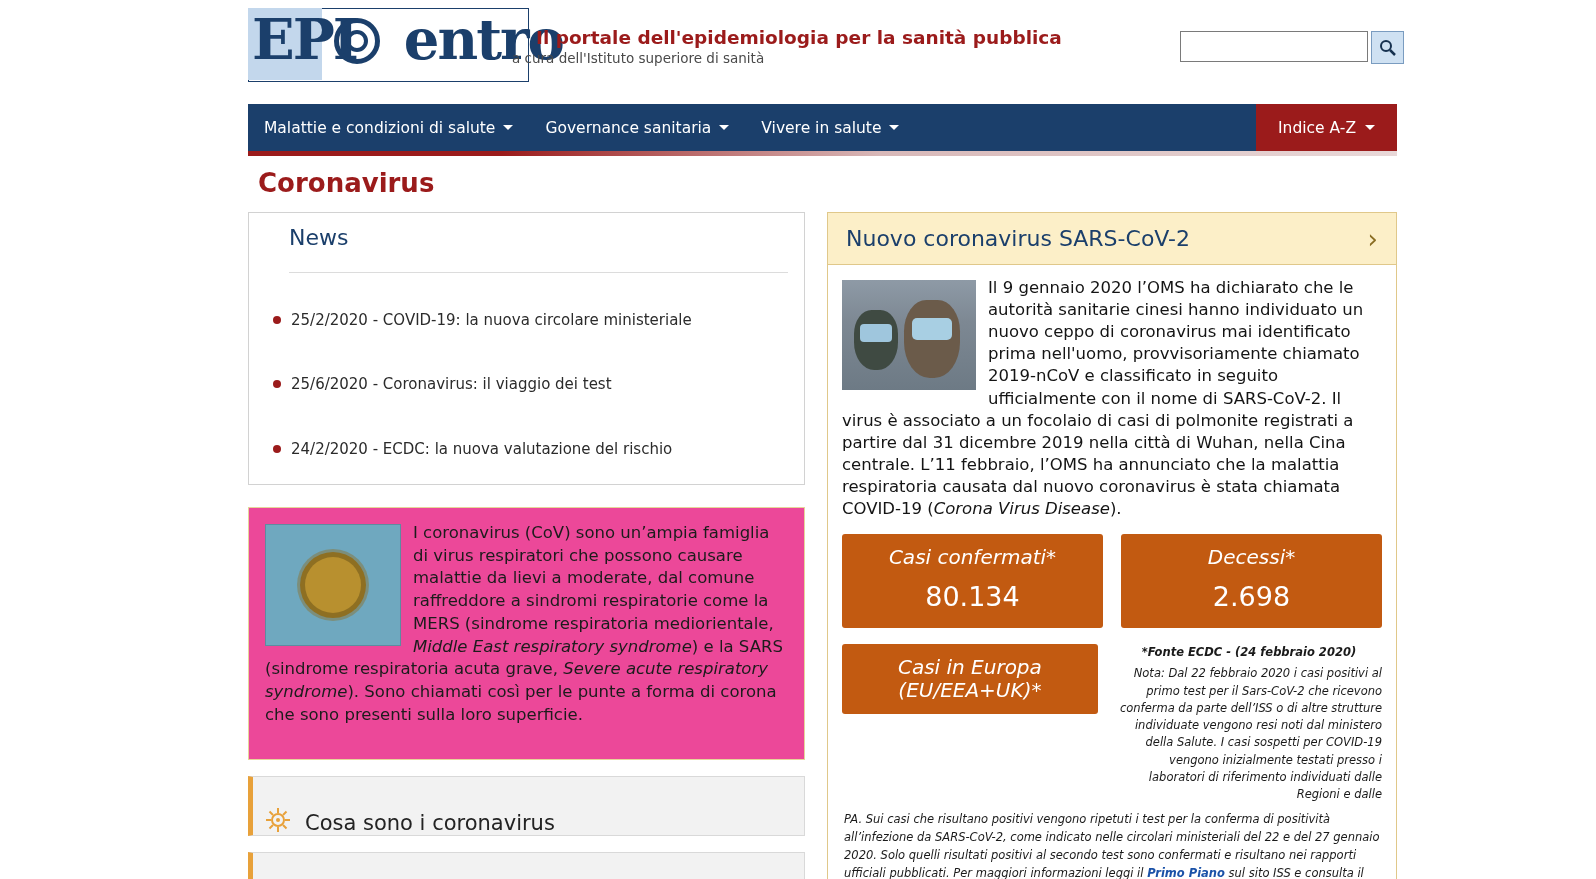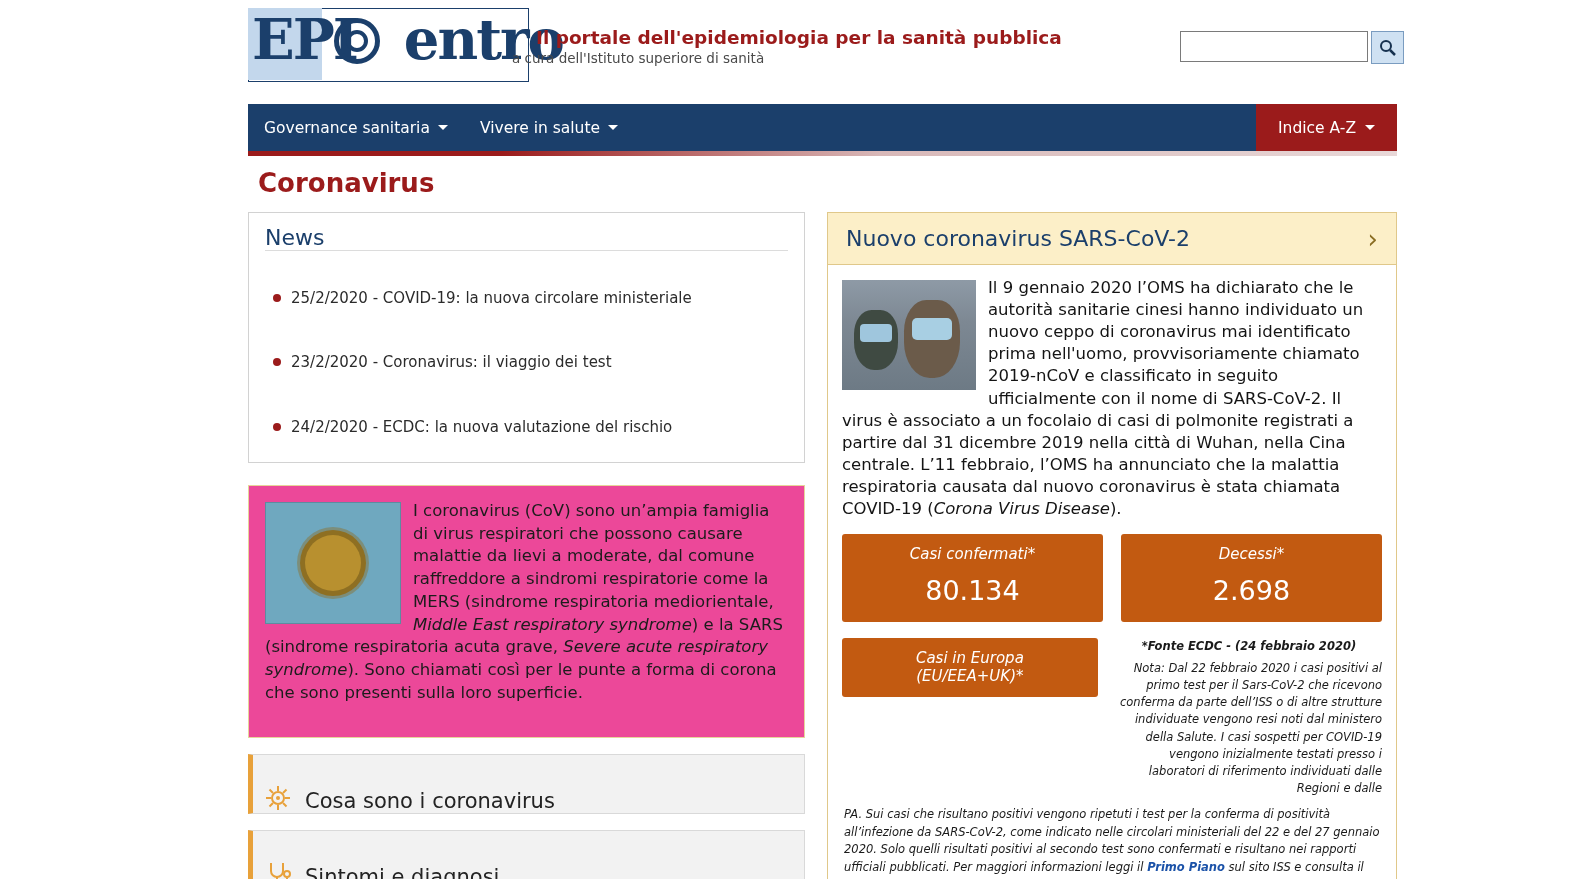--- a/index.html
+++ b/index.html
@@ -165,23 +165,24 @@
 
   
   .news-card {
     border: 1px solid #d2d2d2;
     background: #fff;
     padding: 12px 16px 18px 16px;
   }
   .news-title {
     font-size: 22px;
     color: #1b3f6b;
-    padding-bottom: 0;
+    padding-bottom: 22px;
     border-bottom: 1px solid #dcdcdc;
     margin-bottom: 8px;
+    margin-left: 24px;
   }
   .news-list { list-style: none; margin: 0; padding: 0; }
   .news-list li {
     position: relative;
     padding: 7px 0 7px 26px;
     font-size: 15px;
     color: #2b2b2b;
     line-height: 1.35;
     margin-top: 30px;
   }
@@ -299,21 +300,21 @@
   .stat-box {
     background: #c25a11;
     color: #ffffff;
     border-radius: 3px;
     padding: 12px 8px 16px 8px;
     text-align: center;
   }
   .stat-box.w1 { width: 270px; }
   .stat-box.w2 { width: 270px; }
   .stat-label {
-    font-size: 15px;
+    font-size: 20px;
     font-style: italic;
     line-height: 1.15;
   }
   .stat-value {
     font-size: 27px;
     margin-top: 12px;
   }
   .lower { display: flex; gap: 18px; margin-top: 16px; align-items: flex-start; }
   .stat-box.eu { width: 270px; padding-bottom: 12px; }
   .stat-box.eu .stat-value { margin-top: 6px; }
@@ -369,20 +370,24 @@
             <line x1="11" y1="11" x2="16" y2="16" stroke="#16314f" stroke-width="2.5"></line>
           </svg>
         </span>
       </div>
     </div>
   </div>
 
   <div class="nav">
     <div class="nav-items">
       <div class="nav-item">
+        <span>Malattie e condizioni di salute</span>
+        <span class="caret"></span>
+      </div>
+      <div class="nav-item">
         <span>Governance sanitaria</span>
         <span class="caret"></span>
       </div>
       <div class="nav-item">
         <span>Vivere in salute</span>
         <span class="caret"></span>
       </div>
     </div>
     <div class="nav-az">
       <span>Indice A-Z</span>
@@ -395,21 +400,21 @@
     <h1 class="page-title">Coronavirus</h1>
 
     <div class="cols">
 
       <div class="col-left">
 
         <div class="news-card">
           <div class="news-title">News</div>
           <ul class="news-list">
             <li><a href="#">25/2/2020 - COVID-19: la nuova circolare ministeriale</a></li>
-            <li><a href="#">23/2/2020 - Coronavirus: il viaggio dei test</a></li>
+            <li><a href="#">25/6/2020 - Coronavirus: il viaggio dei test</a></li>
             <li><a href="#">24/2/2020 - ECDC: la nuova valutazione del rischio</a></li>
           </ul>
         </div>
 
         <div class="def-box">
           <div class="def-img"></div>
           <span>I coronavirus (CoV) sono un’ampia famiglia di virus respiratori che possono causare malattie da lievi a moderate, dal comune raffreddore a sindromi respiratorie come la MERS (sindrome respiratoria mediorientale, </span><i>Middle East respiratory syndrome</i><span>) e la SARS (sindrome respiratoria acuta grave, </span><i>Severe acute respiratory syndrome</i><span>). Sono chiamati così per le punte a forma di corona che sono presenti sulla loro superficie.</span>
         </div>
 
         <div class="acc-row">

